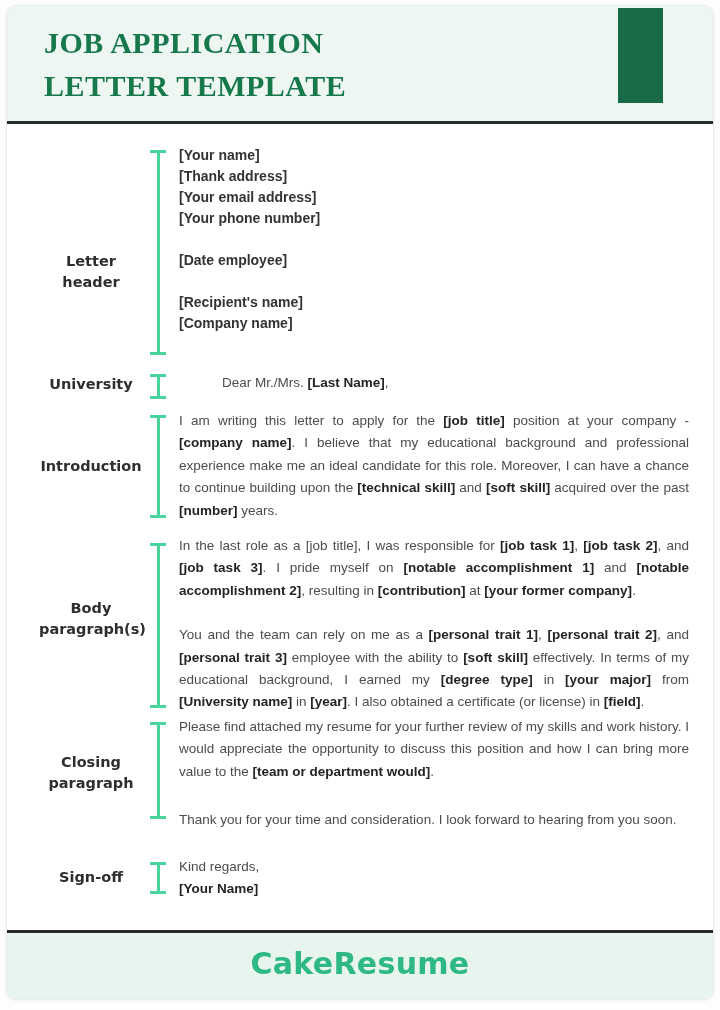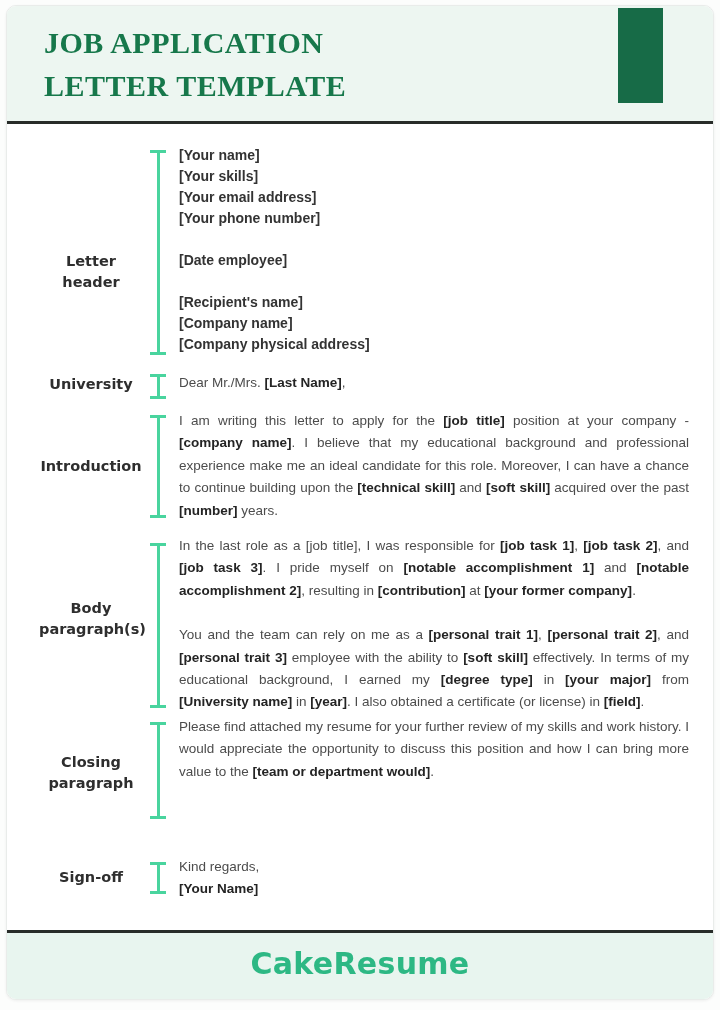--- a/index.html
+++ b/index.html
@@ -31,21 +31,21 @@
   .content p.blk{margin:0 0 22px;font-size:13.5px;line-height:22.4px;color:#4c4c4c;}
   .content p.blk:last-child{margin-bottom:0;}
   .content p.justify{text-align:justify;}
   .content strong{color:#242424;font-weight:bold;}
   
   .s1{top:145px;} .s1 .label{top:106px;} .s1 .label span{max-width:82px;}
   .s1 .bracket{top:5px;height:199px;}
   .s1 .content p.blk{font-weight:bold;font-size:14px;line-height:21px;color:#333333;margin-bottom:21px;}
   .s1 .content p.blk b, .s1 .content strong{color:#333333;}
   .s2{top:372px;} .s2 .label{top:2px;} .s2 .bracket{top:2px;height:19px;}
-  .s2 .content p.blk{line-height:22px;}
+  .s2 .content p.blk{line-height:22px;margin-left:43px;}
   .s3{top:410px;} .s3 .label{top:46px;} .s3 .bracket{top:5px;height:97px;}
   .s4{top:535px;} .s4 .label{top:63px;} .s4 .label span{max-width:104px;}
   .s4 .bracket{top:8px;height:159px;}
   .s5{top:716px;} .s5 .label{top:36px;} .s5 .label span{max-width:92px;}
   .s5 .bracket{top:6px;height:91px;} .s5 .content p.blk{margin-bottom:26px;}
   .s6{top:856px;} .s6 .label{top:11px;} .s6 .bracket{top:6px;height:26px;}
   .s6 .content p.blk{line-height:22px;}
 </style>
 </head>
 <body>
@@ -60,23 +60,23 @@
   </div>
   <div class="accent-rect"></div>
   <div class="divider top"></div>
 
   <div class="sec s1">
     <div class="label">
       <span>Letter header</span>
     </div>
     <div class="bracket"></div>
     <div class="content">
-        <p class="blk"><strong>[Your name]</strong><br><strong>[Your skills]</strong><br><strong>[Your email address]</strong><br><strong>[Your phone number]</strong></p>
+        <p class="blk"><strong>[Your name]</strong><br><strong>[Thank address]</strong><br><strong>[Your email address]</strong><br><strong>[Your phone number]</strong></p>
         <p class="blk"><strong>[Date employee]</strong></p>
-        <p class="blk"><strong>[Recipient's name]</strong><br><strong>[Company name]</strong><br><strong>[Company physical address]</strong></p>
+        <p class="blk"><strong>[Recipient's name]</strong><br><strong>[Company name]</strong><br></p>
       </div>
   </div>
 
   <div class="sec s2">
     <div class="label">
       <span>University</span>
     </div>
     <div class="bracket"></div>
     <div class="content">
         <p class="blk"><span>Dear Mr./Mrs. </span><strong>[Last Name]</strong><span>,</span></p>
@@ -104,20 +104,21 @@
       </div>
   </div>
 
   <div class="sec s5">
     <div class="label">
       <span>Closing paragraph</span>
     </div>
     <div class="bracket"></div>
     <div class="content">
         <p class="blk justify"><span>Please find attached my resume for your further review of my skills and work history. I would appreciate the opportunity to discuss this position and how I can bring more value to the </span><strong>[team or department would]</strong><span>.</span></p>
+        <p class="blk"><span>Thank you for your time and consideration. I look forward to hearing from you soon.</span></p>
       </div>
   </div>
 
   <div class="sec s6">
     <div class="label">
       <span>Sign-off</span>
     </div>
     <div class="bracket"></div>
     <div class="content">
         <p class="blk"><span>Kind regards,</span><br><strong>[Your Name]</strong></p>

